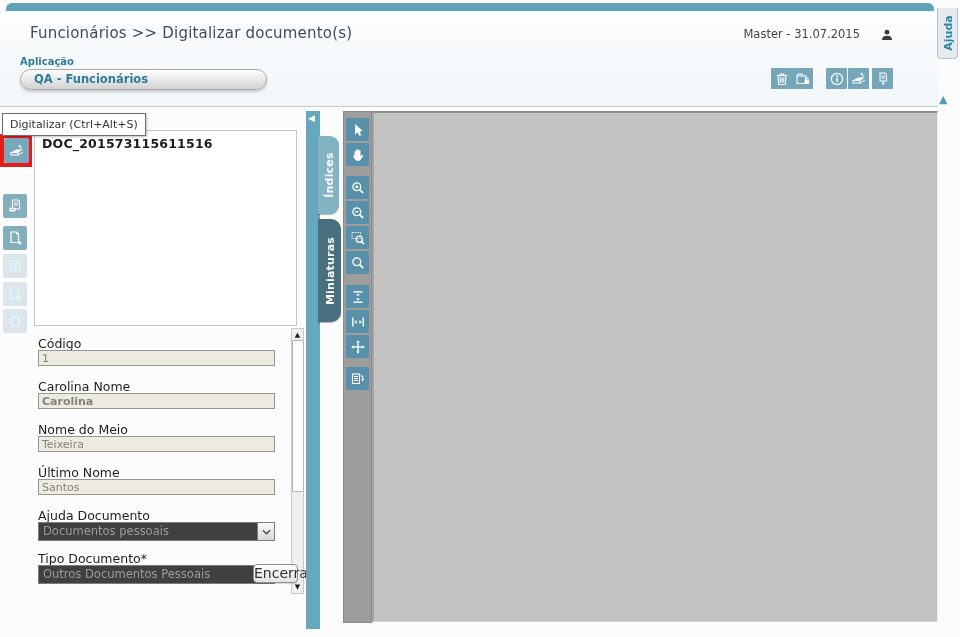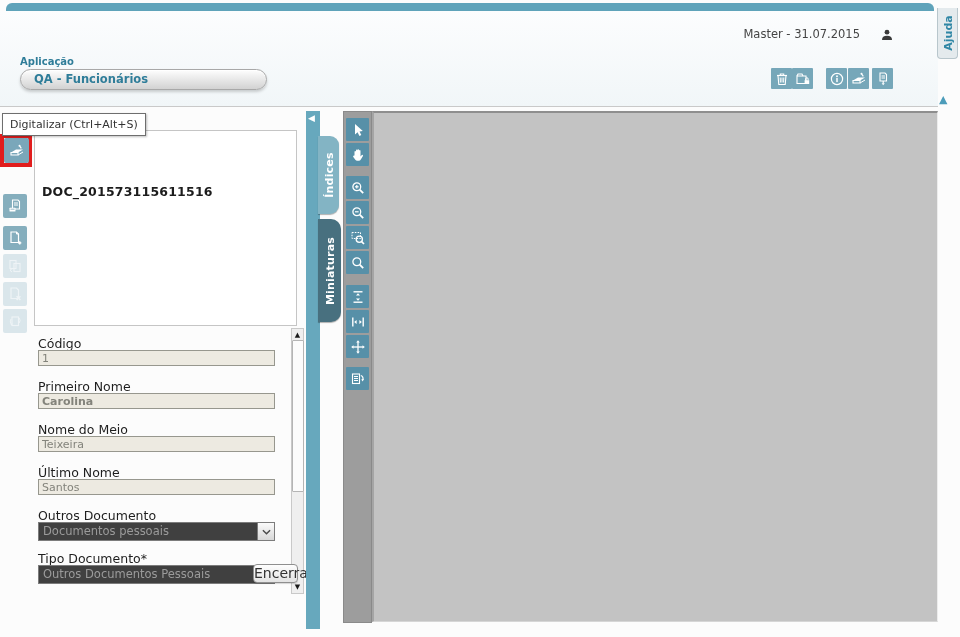--- a/index.html
+++ b/index.html
@@ -33,21 +33,21 @@
     box-shadow:1px 1px 2px rgba(0,0,0,.25);white-space:nowrap;}
   .red-frame{position:absolute;left:0;top:134px;width:32px;height:33px;border:4px solid #e11d1d;box-sizing:border-box;z-index:30;}
   .rail-btn{position:absolute;left:3px;width:24px;height:24px;background:#85aebd;border-radius:2px;
     display:flex;align-items:center;justify-content:center;z-index:31;}
   .rail-btn.primary{left:4px;width:25px;height:25px;background:#7aa7ba;}
   .rail-btn.disabled{background:#dae6eb;}
   .rail-btn.disabled .icn{opacity:.55;}
   
   .doc-box{position:absolute;left:34px;top:130px;width:263px;height:196px;background:#fff;
     border:1px solid #c5c5c5;box-sizing:border-box;}
-  .doc-title{position:absolute;left:7px;top:5px;font-size:12.5px;font-weight:bold;color:#1c1c1c;letter-spacing:.2px;margin-top:48px;}
+  .doc-title{position:absolute;left:7px;top:5px;font-size:12.5px;font-weight:bold;color:#1c1c1c;letter-spacing:.2px;}
   .fld-label{position:absolute;left:38px;font-size:12.5px;color:#1e1e1e;}
   .fld-input{position:absolute;left:38px;box-sizing:border-box;width:237px;height:16px;
     background:#edeae1;border:1px solid #97978e;font-size:11px;color:#83837b;padding:0 3px;
     font-family:"DejaVu Sans","Liberation Sans",sans-serif;}
   .fld-select{position:absolute;left:38px;box-sizing:border-box;width:237px;height:19px;
     background:#404040;border:1px solid #7c7c7c;}
   .sel-txt{position:absolute;left:4px;top:0;line-height:17px;font-size:11.5px;color:#9b9b9b;white-space:nowrap;}
   .sel-btn{position:absolute;right:0;top:0;width:17px;height:17px;background:linear-gradient(#fbfbfb,#d7d7d7);
     border-left:1px solid #7c7c7c;display:flex;align-items:center;justify-content:center;box-sizing:border-box;}
   .scrollbar{position:absolute;left:291px;top:328px;width:13px;height:266px;background:#efefef;
@@ -78,20 +78,21 @@
     border-right:1px solid #ececec;border-bottom:1px solid #d6d6d6;}
   .icn{display:inline-flex;align-items:center;justify-content:center;}
   .icn svg{display:block;}
 </style>
 </head>
 <body>
 
 <div class="top-accent"></div>
 
 <div class="header-block">
+  <div class="breadcrumb">Funcionários &gt;&gt; Digitalizar documento(s)</div>
   <div class="user-box">
     <span>Master - 31.07.2015</span>
     <span class="icn">
       <svg viewBox="0 0 12 12" width="12" height="12">
           <circle cx="6" cy="3.2" r="2.4" fill="#3a3a3a"></circle>
           <path d="M1 11 Q1 6.8 6 6.8 Q11 6.8 11 11 Z" fill="#3a3a3a"></path>
         </svg>
     </span>
   </div>
   <div class="app-label">Aplicação</div>
@@ -222,27 +223,27 @@
       </span>
     </div>
   </div>
 
 <div class="doc-box">
   <div class="doc-title">DOC_201573115611516</div>
 </div>
 <div>
     <div class="fld-label" style="top: 336px;">Código</div>
     <input class="fld-input" readonly="" value="1" style="top: 350px;">
-    <div class="fld-label" style="top: 379px;">Primeiro Nome</div>
+    <div class="fld-label" style="top: 379px;">Carolina Nome</div>
     <input class="fld-input" readonly="" value="Carolina" style="top: 393px; font-weight: bold;">
     <div class="fld-label" style="top: 422px;">Nome do Meio</div>
     <input class="fld-input" readonly="" value="Teixeira" style="top: 436px;">
     <div class="fld-label" style="top: 465px;">Último Nome</div>
     <input class="fld-input" readonly="" value="Santos" style="top: 479px;">
-    <div class="fld-label" style="top: 508px;">Outros Documento</div>
+    <div class="fld-label" style="top: 508px;">Ajuda Documento</div>
     <div class="fld-select" style="top: 522px;">
       <span class="sel-txt">Documentos pessoais</span>
       <span class="sel-btn">
         <svg viewBox="0 0 10 6" width="9" height="6">
           <path d="M1 1 L5 5 L9 1" fill="none" stroke="#4a4a4a" stroke-width="1.6"></path>
         </svg>
       </span>
     </div>
     <div class="fld-label" style="top: 551px;">Tipo Documento*</div>
     <div class="fld-select" style="top: 565px;">

